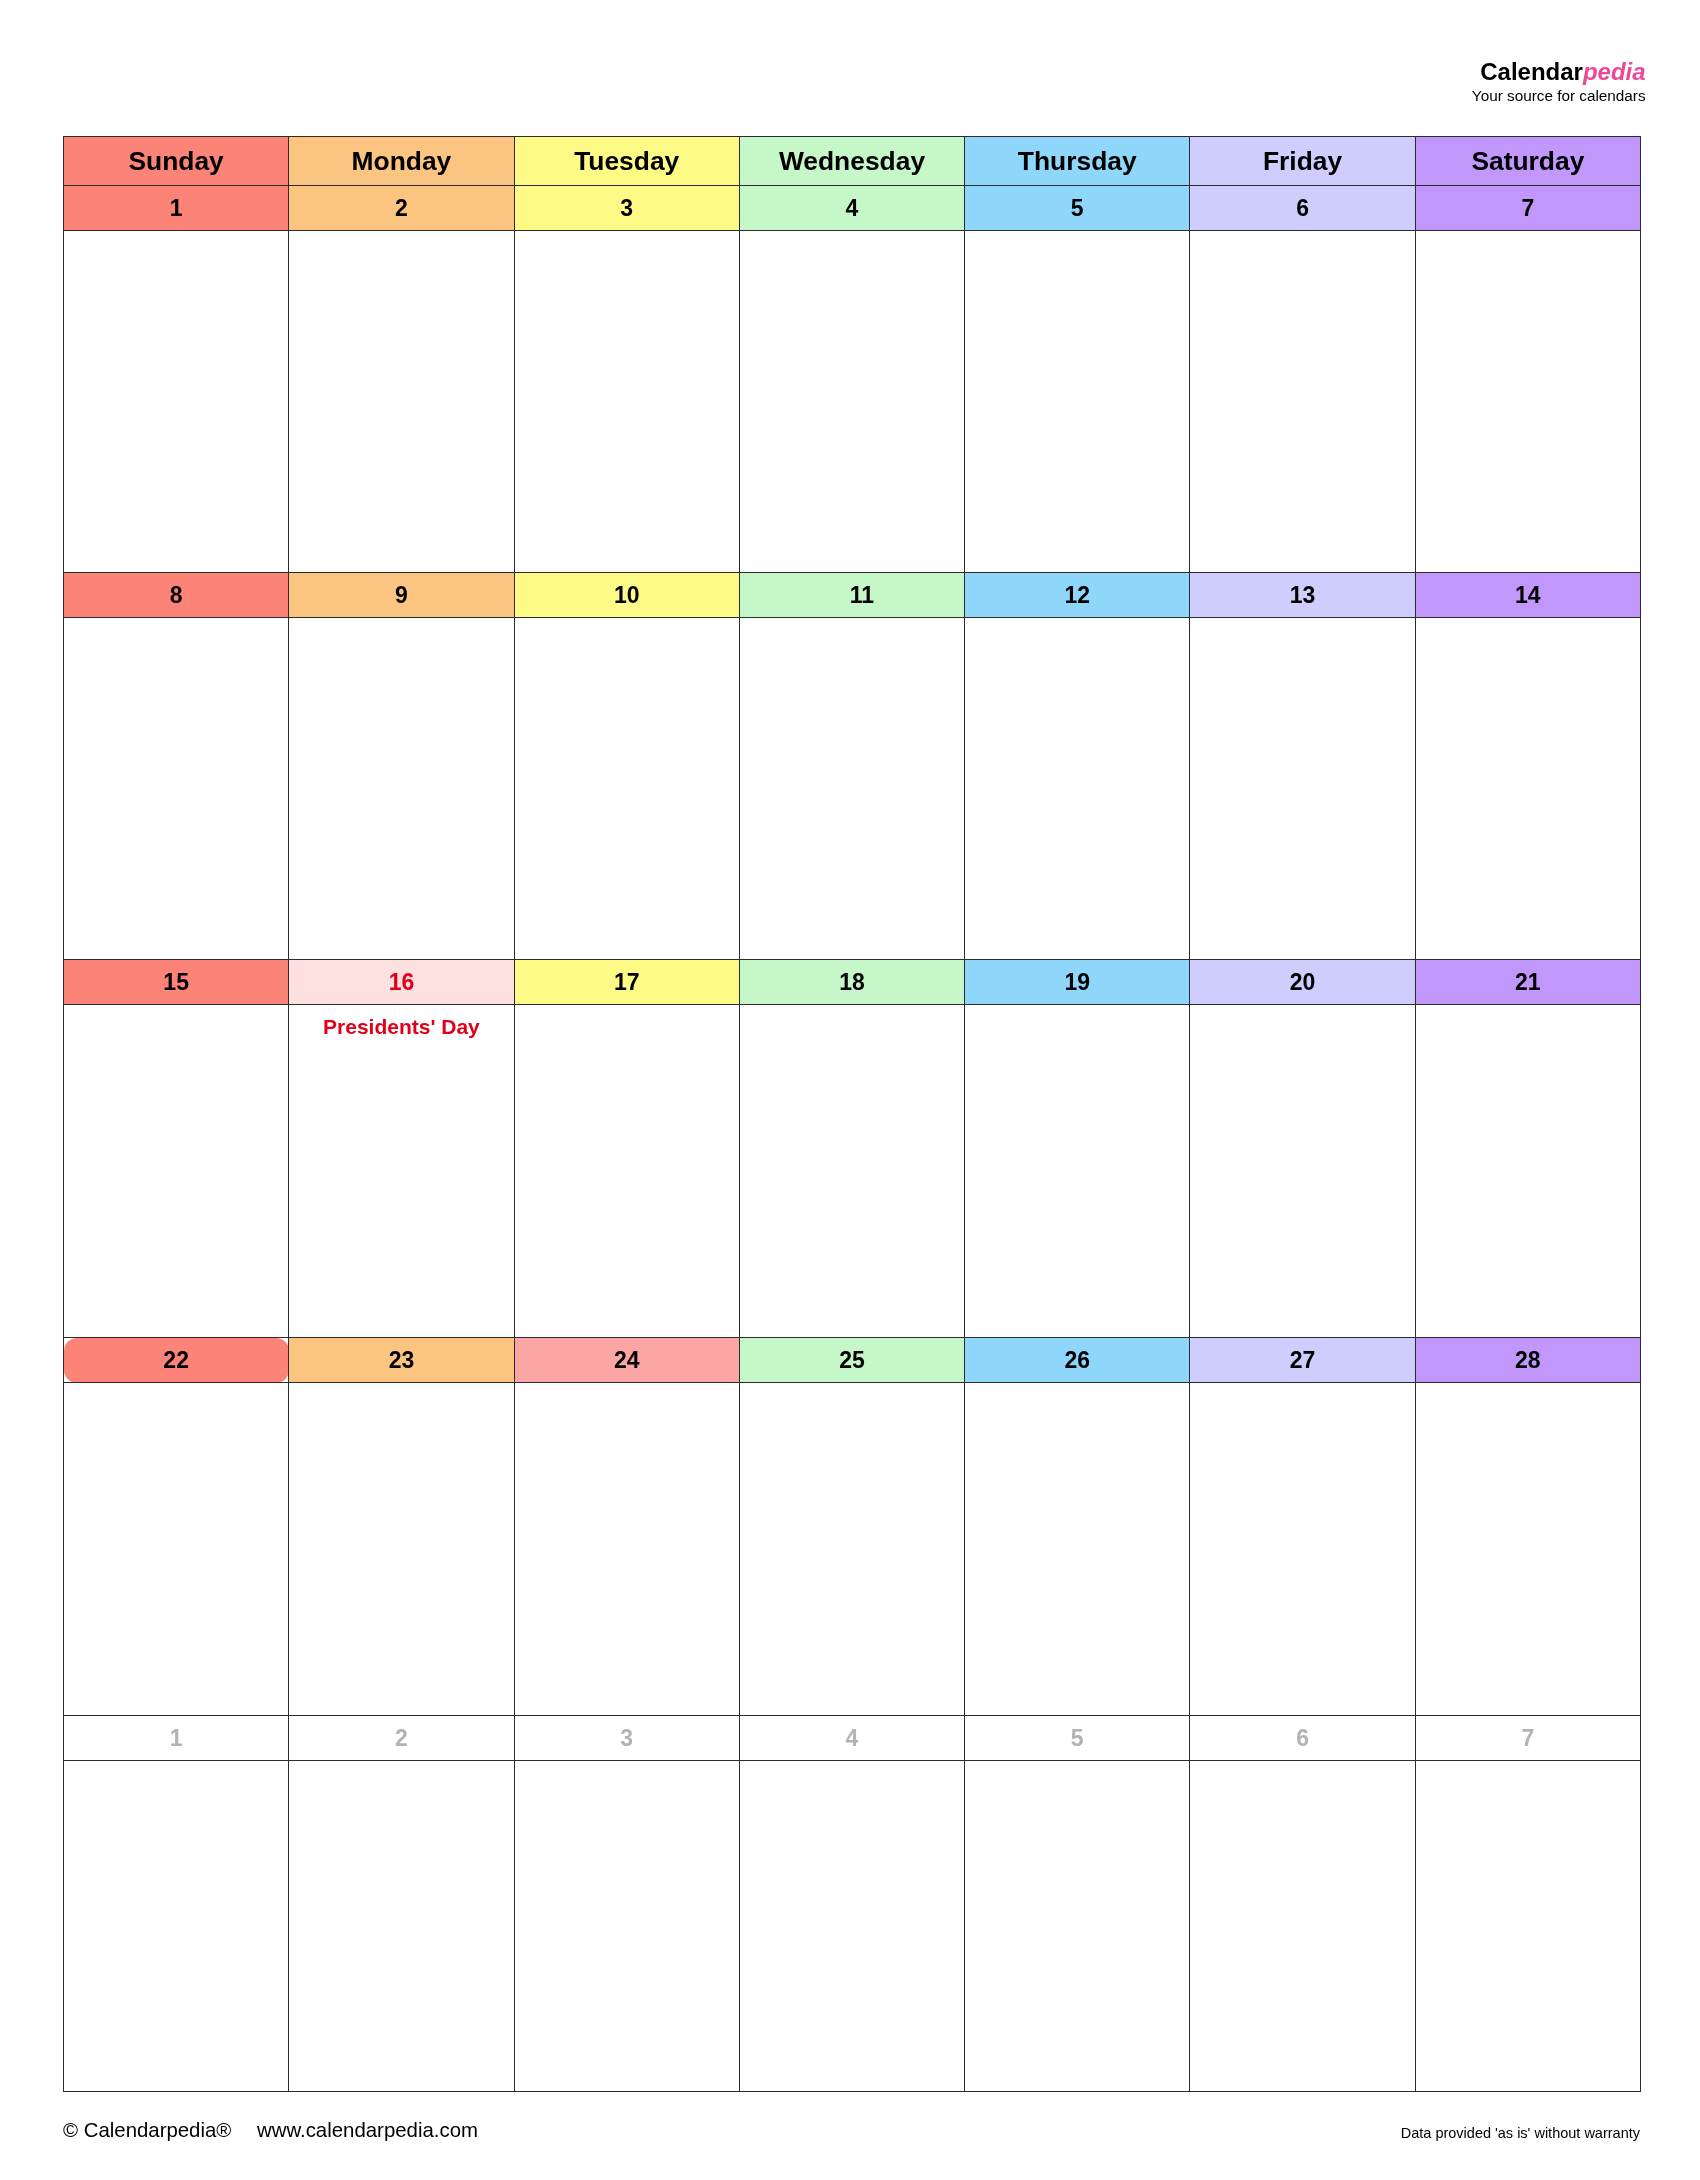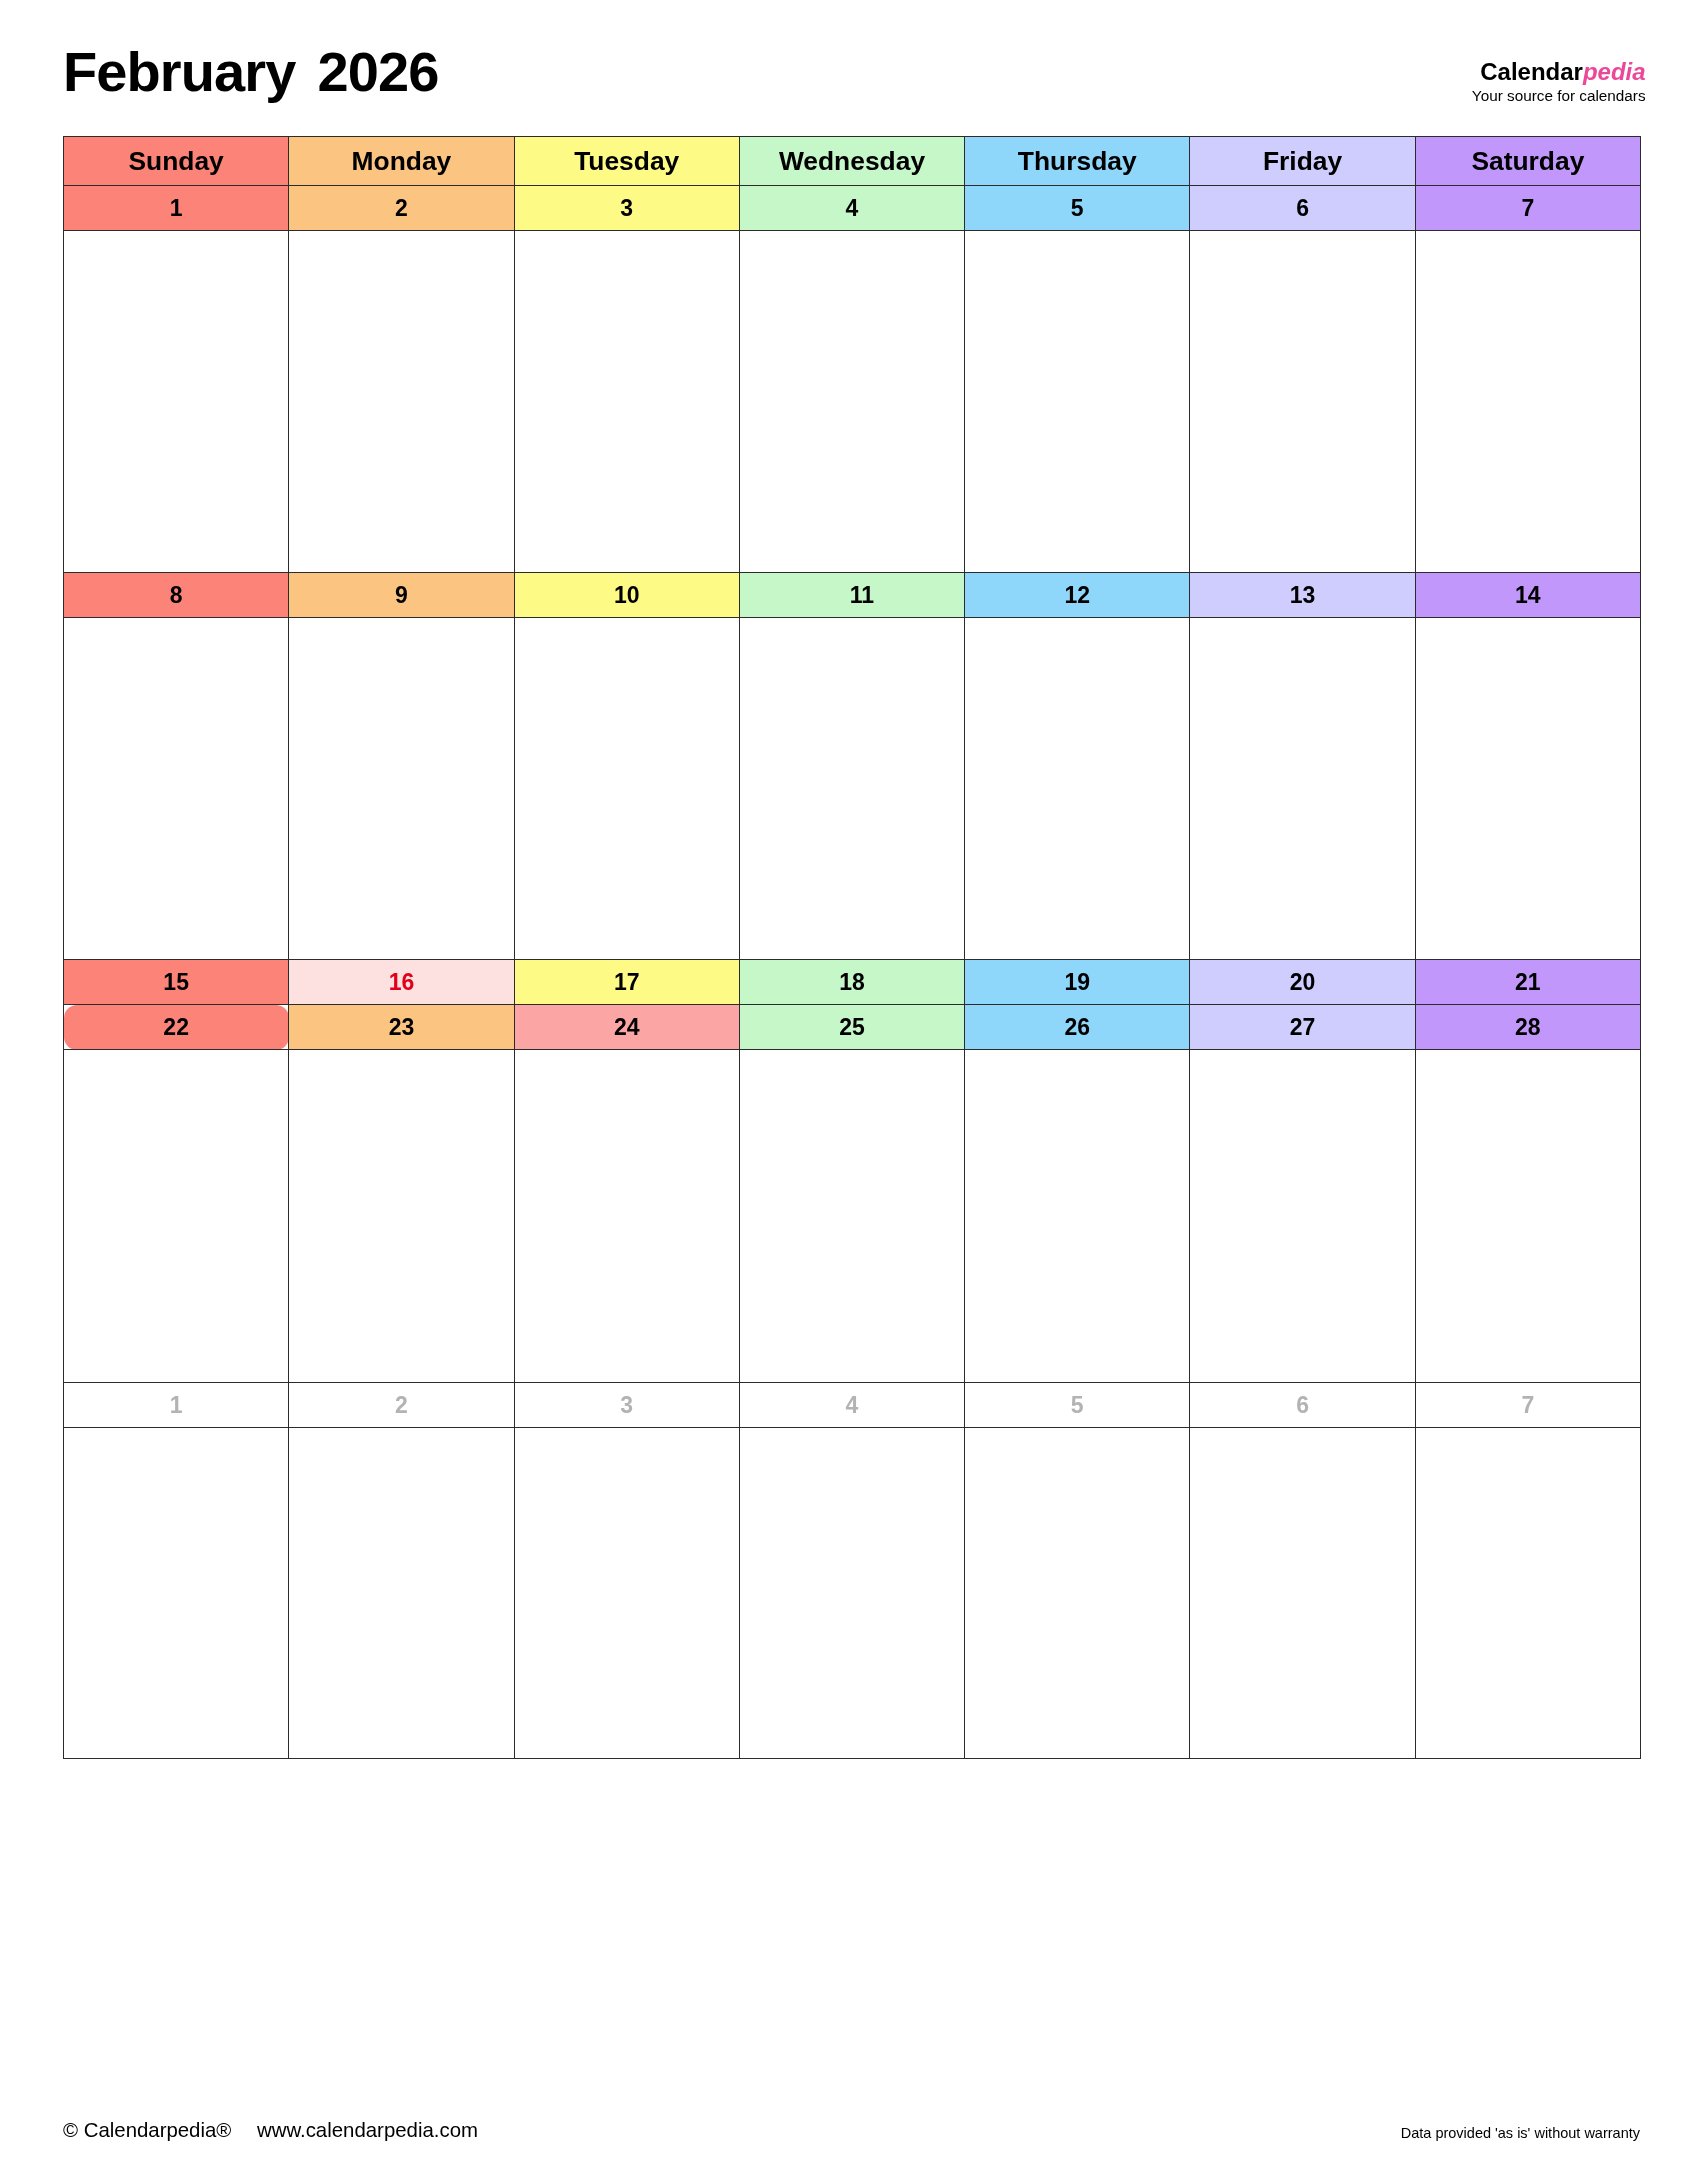--- a/index.html
+++ b/index.html
@@ -141,23 +141,20 @@
     color: #000000;
     white-space: nowrap;
   }
 </style>
 </head>
 <body>
 
 <div class="page">
 
   <div class="header">
-    <div class="title">
-      <span class="month">February</span><span class="year">2026</span>
-    </div>
     <div class="brand">
       <div class="brand-top"><span>Calendar</span><span class="pedia">pedia</span></div>
       <div class="brand-sub">Your source for calendars</div>
     </div>
   </div>
 
   <table class="calendar">
     <thead>
       <tr>
         <th class="dow" style="background: rgb(251, 131, 119);">Sunday</th>
@@ -238,20 +235,43 @@
       </tr>
 
       <tr>
         <td class="datecell" style="background: rgb(251, 131, 119);">15</td>
         <td class="datecell cell-holiday-date" style="background: rgb(253, 224, 224);">16</td>
         <td class="datecell" style="background: rgb(253, 250, 134);">17</td>
         <td class="datecell" style="background: rgb(197, 247, 200);">18</td>
         <td class="datecell" style="background: rgb(143, 214, 251);">19</td>
         <td class="datecell" style="background: rgb(207, 205, 253);">20</td>
         <td class="datecell" style="background: rgb(194, 151, 251);">21</td>
+      </tr>
+      <tr>
+        <td class="bodycell small">
+            <span class="holiday"></span>
+          </td>
+        <td class="bodycell small">
+            <span class="holiday">Presidents' Day</span>
+          </td>
+        <td class="bodycell small">
+            <span class="holiday"></span>
+          </td>
+        <td class="bodycell small">
+            <span class="holiday"></span>
+          </td>
+        <td class="bodycell small">
+            <span class="holiday"></span>
+          </td>
+        <td class="bodycell small">
+            <span class="holiday"></span>
+          </td>
+        <td class="bodycell small">
+            <span class="holiday"></span>
+          </td>
       </tr>
 
       <tr>
         <td class="datecell" style="background: rgb(251, 131, 119); border-radius: 13px;">22</td>
         <td class="datecell" style="background: rgb(251, 196, 129);">23</td>
         <td class="datecell" style="background: #fca5a5;">24</td>
         <td class="datecell" style="background: rgb(197, 247, 200);">25</td>
         <td class="datecell" style="background: rgb(143, 214, 251);">26</td>
         <td class="datecell" style="background: rgb(207, 205, 253);">27</td>
         <td class="datecell" style="background: rgb(194, 151, 251);">28</td>

